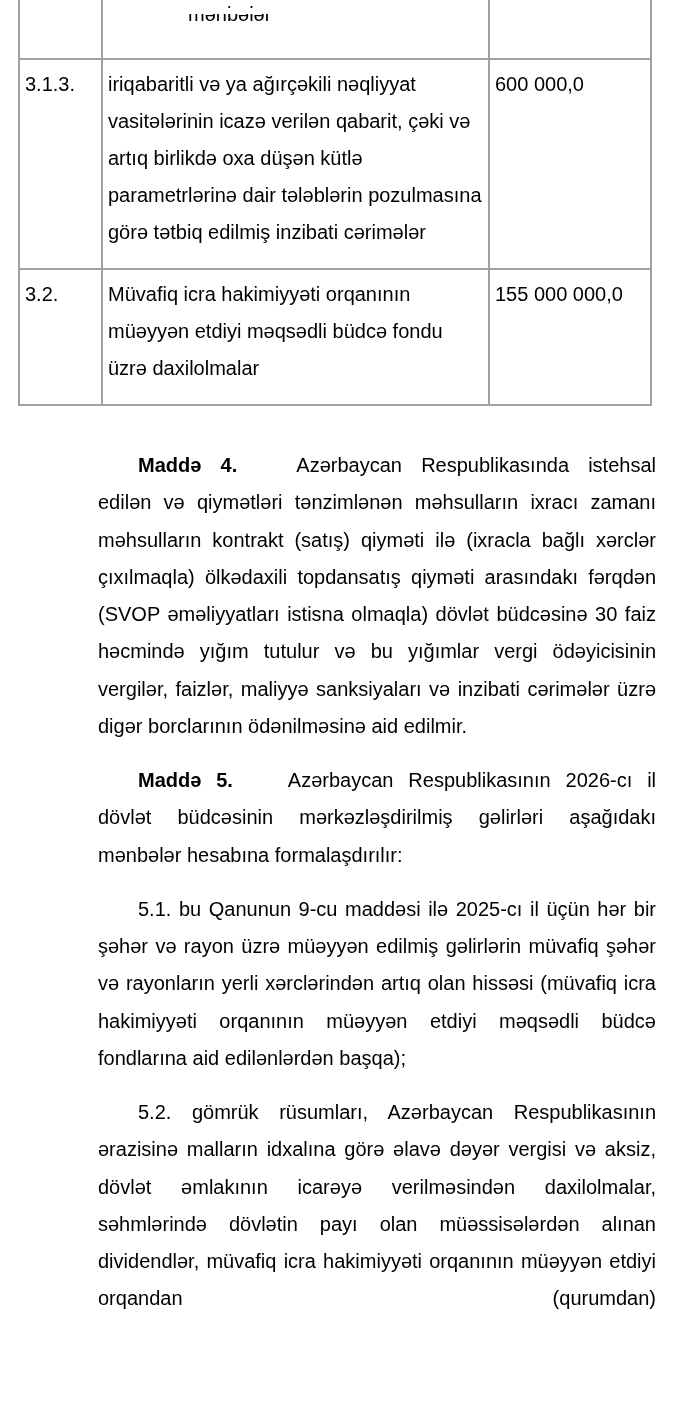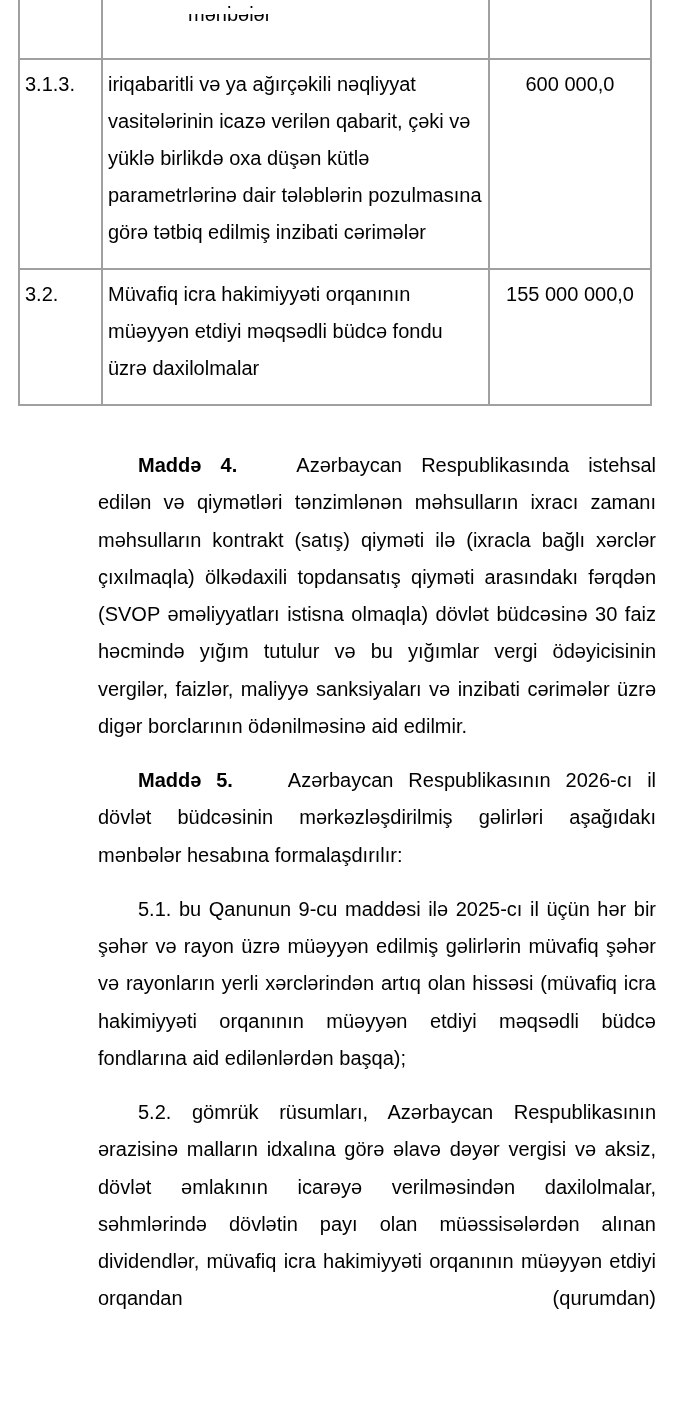--- a/index.html
+++ b/index.html
@@ -29,21 +29,21 @@
     width: 632px;
   }
   table.revenue td {
     border: 2px solid var(--table-border);
     vertical-align: top;
     padding: 6px 5px 17px 5px;
     line-height: 37px;
   }
   td.num { }
   td.desc { text-align: left; }
-  td.amt { text-align: center; border-radius: 9px; }
+  td.amt { text-align: left; border-radius: 9px; }
 
   
   tr.clipped td {
     border-top: none;
     height: 59px;
     padding: 0 5px;
   }
   .clipwrap {
     position: relative;
     height: 34px;
@@ -89,21 +89,21 @@
           <div class="clipwrap">
             <span class="clip-text">mənbələr</span>
             <div class="seam"></div>
           </div>
         </td>
         <td class="amt"></td>
       </tr>
 
       <tr>
         <td class="num">3.1.3.</td>
-        <td class="desc">iriqabaritli və ya ağırçəkili nəqliyyat vasitələrinin icazə verilən qabarit, çəki və yüklə birlikdə oxa düşən kütlə parametrlərinə dair tələblərin pozulmasına görə tətbiq edilmiş inzibati cərimələr</td>
+        <td class="desc">iriqabaritli və ya ağırçəkili nəqliyyat vasitələrinin icazə verilən qabarit, çəki və artıq birlikdə oxa düşən kütlə parametrlərinə dair tələblərin pozulmasına görə tətbiq edilmiş inzibati cərimələr</td>
         <td class="amt">600 000,0</td>
       </tr>
 
       <tr>
         <td class="num">3.2.</td>
         <td class="desc">Müvafiq icra hakimiyyəti orqanının müəyyən etdiyi məqsədli büdcə fondu üzrə daxilolmalar</td>
         <td class="amt">155 000 000,0</td>
       </tr>
 
     </tbody>

